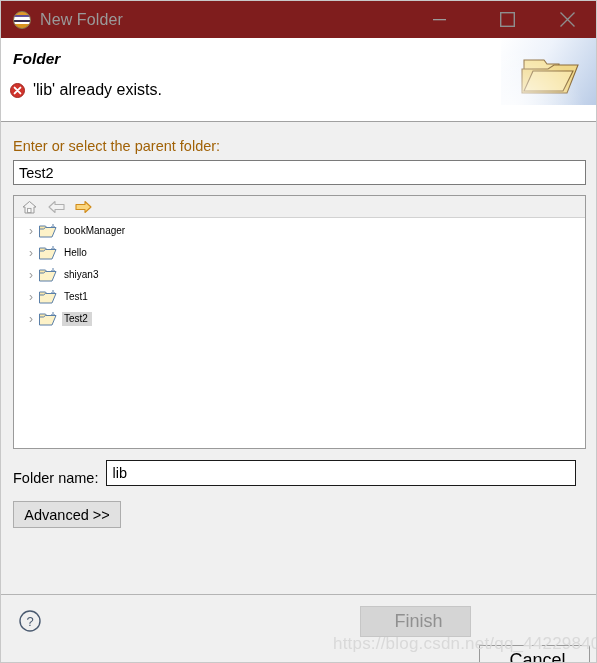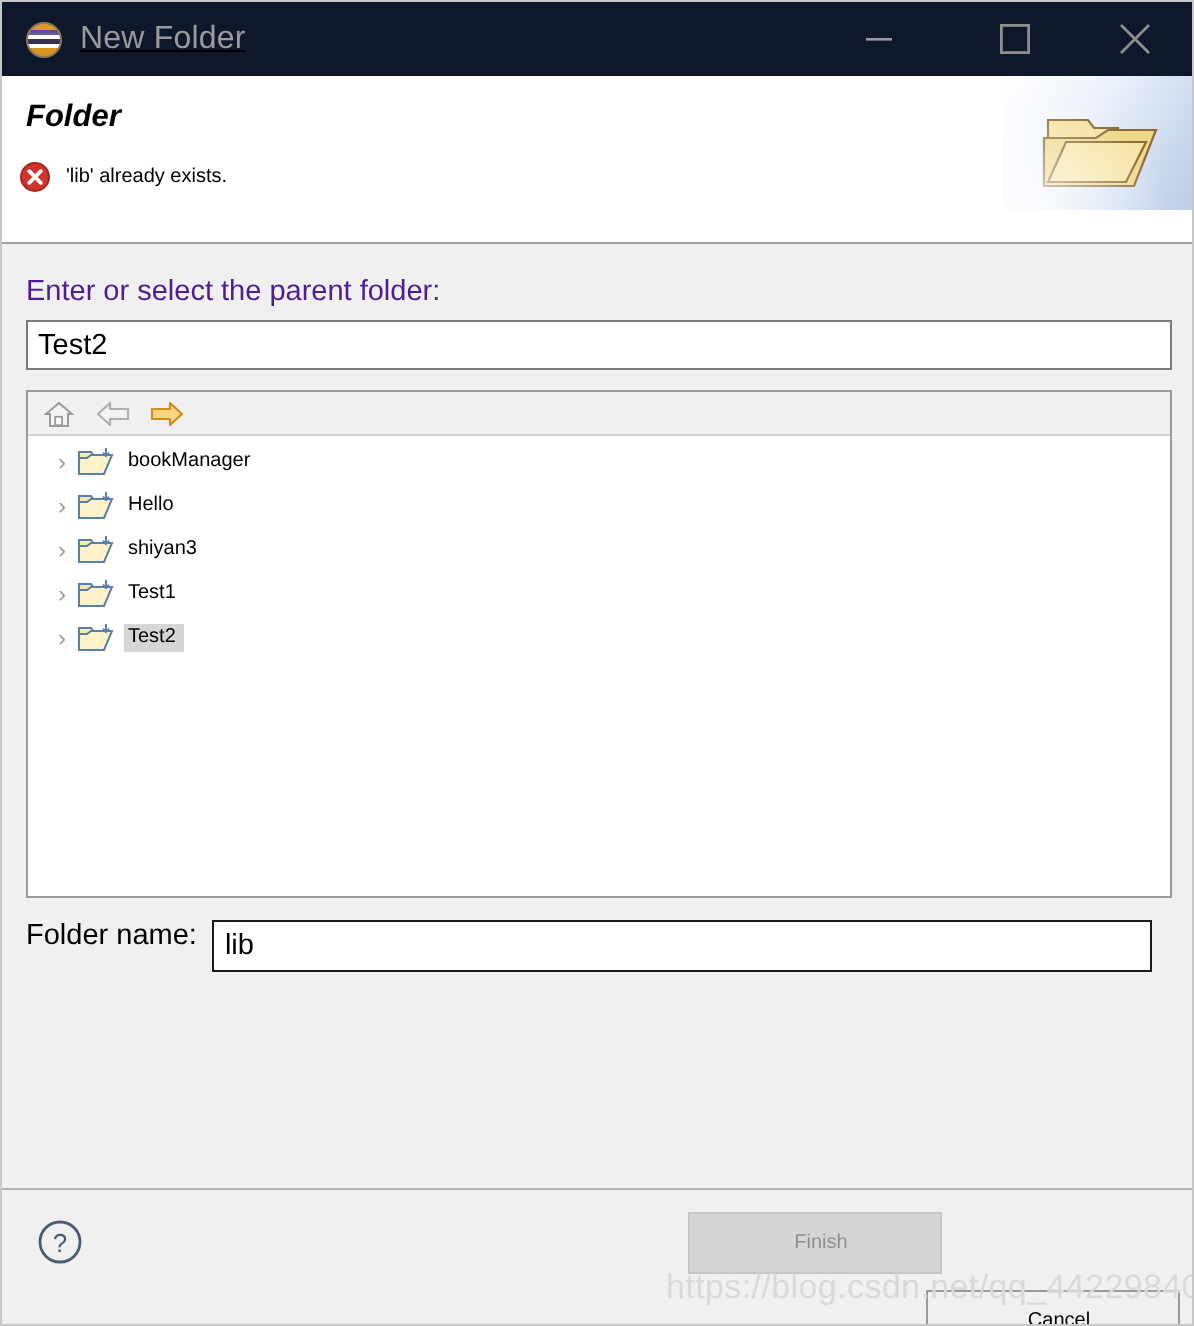--- a/index.html
+++ b/index.html
@@ -15,22 +15,22 @@
     width: 597px; height: 663px;
     background: #f0f0f0;
     border: 1px solid #c8c8c8;
     overflow: hidden;
   }
 
   
   #titlebar {
     position: absolute; left: 0; top: 0;
     width: 597px; height: 37px;
-    background: #0f172a;
-    display: flex; align-items: center; text-decoration: underline;
+    background: #7f1d1d;
+    display: flex; align-items: center;
   }
   #app-icon {
     width: 18px; height: 18px; margin-left: 12px;
     border-radius: 50%;
     background: linear-gradient(to bottom,
       #e09a2a 0%, #e09a2a 18%,
       #5b4a8f 18%, #6a5aa0 33%,
       #ffffff 33%, #ffffff 47%,
       #3a3050 47%, #3a3050 62%,
       #ffffff 62%, #ffffff 74%,
@@ -67,40 +67,40 @@
     font-size: 15.5px; font-weight: bold; color: #000000; font-style: italic;
   }
   #error-row {
     position: absolute; left: 9px; top: 43px;
     display: flex; align-items: center;
   }
   #error-icon {
     width: 15px; height: 15px; position: relative; flex: none;
   }
   #error-message {
-    margin-left: 8px; font-size: 10px; color: #000000;
+    margin-left: 8px; font-size: 16px; color: #000000;
     white-space: nowrap;
   }
   #banner-image {
     position: absolute; right: 0; top: -1px;
     width: 97px; height: 68px;
     background: linear-gradient(120deg,#ffffff 0%,#eef3fb 40%,#cfdcef 75%,#b9cbe6 100%);
   }
   #banner-image::after {
     content:""; position:absolute; left:0; top:0; width:100%; height:100%;
     background: radial-gradient(ellipse at 10% 110%, rgba(255,255,255,.85) 0%, rgba(255,255,255,0) 60%);
   }
   #banner-folder { position:absolute; left:18px; top:16px; }
 
   
   #body { position:absolute; left:0; top:121px; width:597px; height:472px; background:#f0f0f0; }
 
   #parent-label {
     position:absolute; left:12px; top:16px;
-    font-size:14.5px; color:#4c1d95;
+    font-size:14.5px; color:#a16207;
   }
   #parent-input {
     position:absolute; left:12px; top:38px;
     width:573px; height:25px;
     background:#ffffff; border:1px solid #7a7a7a;
     font-family:"Liberation Sans", sans-serif;
     font-size:14.5px; color:#000; padding:0 5px; outline:none;
   }
 
   #tree-panel {
@@ -124,21 +124,21 @@
     font-family:"Liberation Sans", sans-serif;
   }
   .folder-ico { width:19px; height:16px; flex:none; margin-right:5px; }
   .tree-label {
     font-size:10px; color:#000; padding:1px 4px 2px 2px; white-space:nowrap;
   }
   .tree-row.selected .tree-label { background:#d6d6d6; }
 
   #foldername-row {
     position:absolute; left:12px; top:338px;
-    display:flex; align-items:flex-start;
+    display:flex; align-items:flex-end;
   }
   #foldername-label { font-size:14.5px; color:#000; white-space:nowrap; }
   #foldername-input {
     margin-left:8px; width:470px; height:25px;
     background:#ffffff; border:1px solid #1a1a1a;
     font-family:"Liberation Sans", sans-serif;
     font-size:14.5px; color:#000; padding:12px 5px; outline:none;
   }
 
   #advanced-button {
@@ -153,22 +153,22 @@
   #footer {
     position:absolute; left:0; top:593px; width:597px; height:70px;
     background:#f0f0f0; border-top:1px solid #b4b4b4;
   }
   #help-button {
     position:absolute; left:17px; top:14px;
     width:24px; height:24px; cursor:default;
     background:none; border:none; padding:0;
   }
   .act-btn {
-    position:absolute; top:11px; height:31px; width:127px;
-    font-family:"Liberation Sans", sans-serif; font-size:10px;
+    position:absolute; top:11px; height:31px; width:111px;
+    font-family:"Liberation Sans", sans-serif; font-size:18px;
     border:1px solid #adadad; cursor:default;padding-left:12px;
   }
   #finish-button { right:127px; background:#d5d5d5; color:#909090; border-color:#c6c6c6; }
   #cancel-button { right:8px;  background:#f0f0f0; color:#000000; border-color:#9a9a9a;margin-top:39px; }
 
   #watermark {
     position:absolute; left:332px; top:633px;
     font-size:17px; color:#d9d9d9;
     letter-spacing:.2px; white-space:nowrap;
     pointer-events:none;
@@ -309,20 +309,21 @@
           <span class="tree-label">Test2</span>
         </div>
       </div>
     </div>
 
     <div id="foldername-row">
       <span id="foldername-label">Folder name:</span>
       <input id="foldername-input" type="text" value="lib" style="">
     </div>
 
+    <button id="advanced-button">Advanced &gt;&gt;</button>
   </div>
 
   <div id="footer">
     <button id="help-button">
       <svg width="24" height="24" viewBox="0 0 24 24">
         <circle cx="12" cy="12" r="10" fill="none" stroke="#4a5a70" stroke-width="1.4"></circle>
         <text x="12" y="17" font-family="Liberation Sans, sans-serif" font-size="13" fill="#4a5a70" text-anchor="middle">?</text>
       </svg>
     </button>
     <button class="act-btn" id="finish-button" disabled="">Finish</button>

